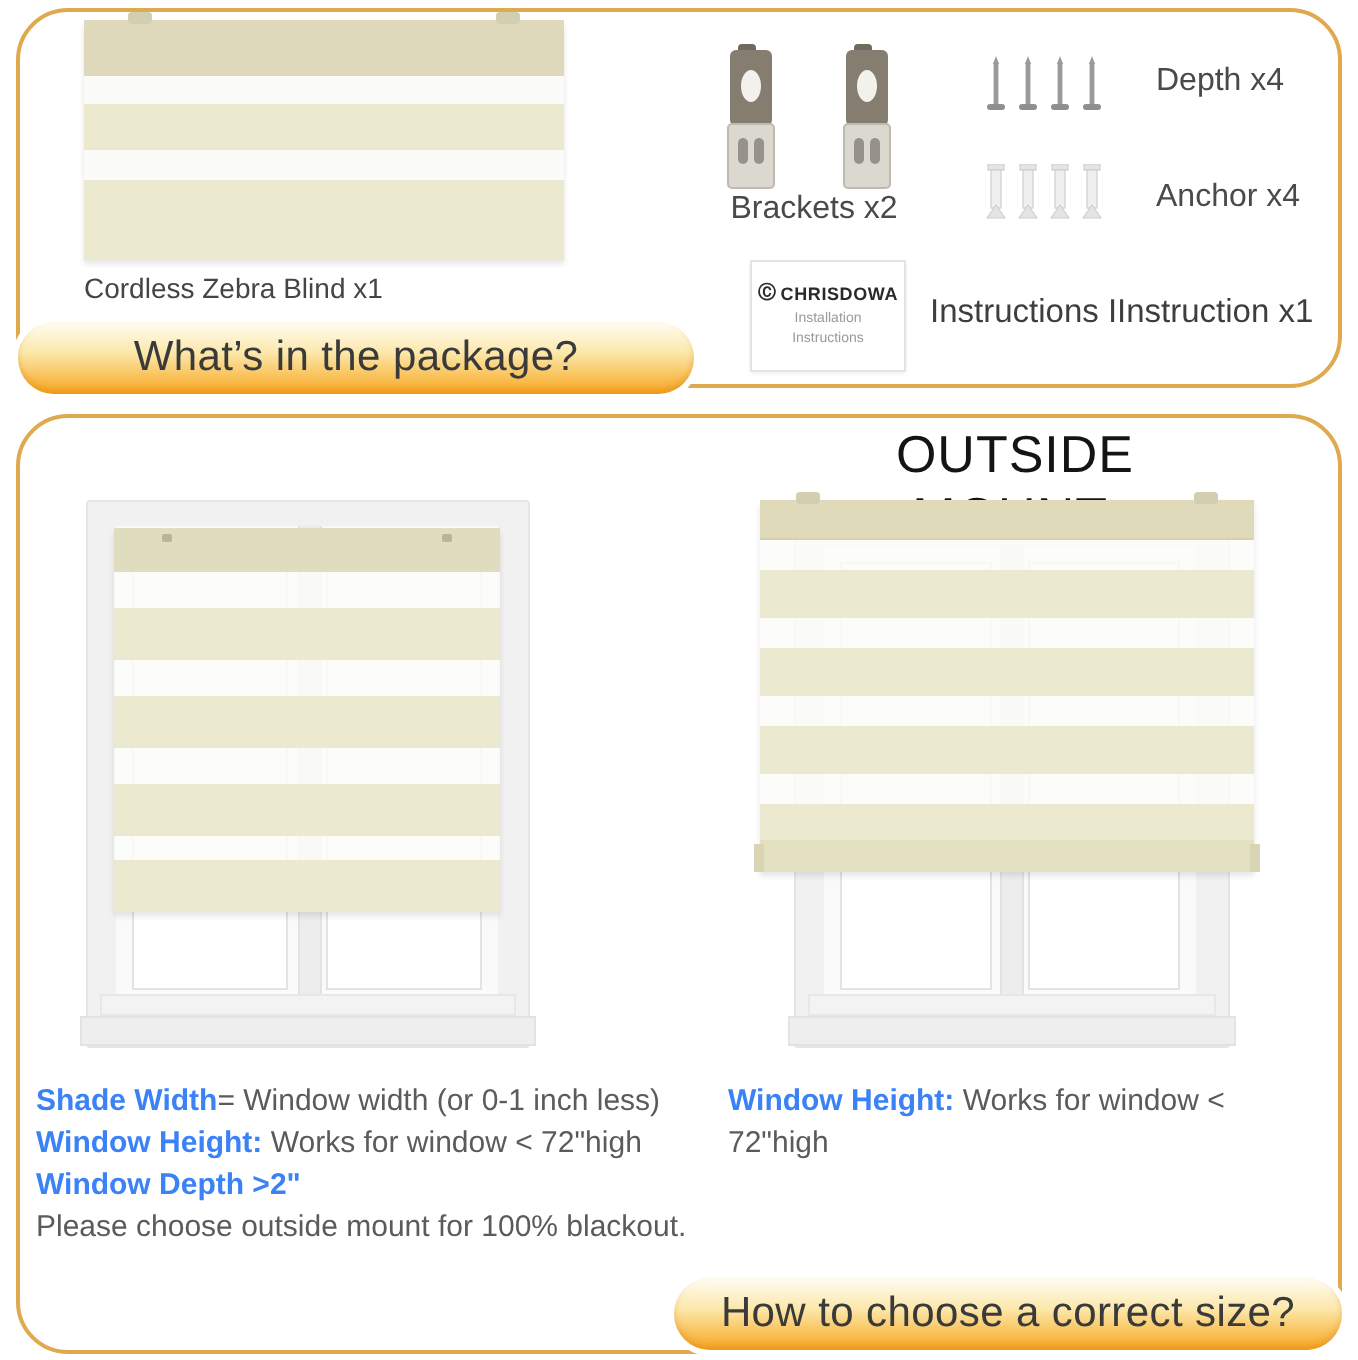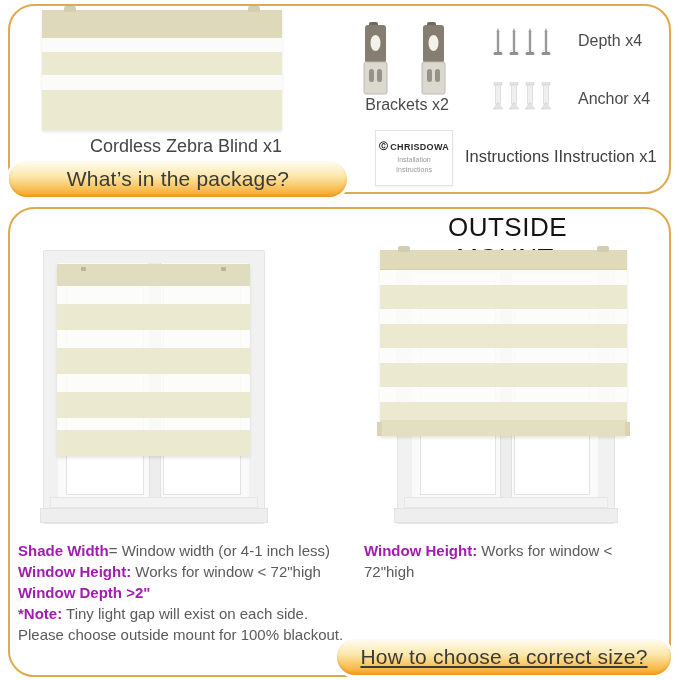--- a/index.html
+++ b/index.html
@@ -12,34 +12,34 @@
   }
   #panel-top{left:8px;top:4px;width:659px;height:186px;}
   #panel-bottom{left:8px;top:207px;width:659px;height:466px;}
   .badge{
     position:absolute;z-index:6;display:flex;align-items:center;justify-content:center;
     border-radius:20px;color:#3A3A3A;font-size:21px;font-weight:500;letter-spacing:0.2px;
     background:linear-gradient(180deg,#FFFDF4 0%,#FCE8AC 42%,#F6A61F 100%);
     box-shadow:0 0 0 3px #ffffff, inset 0 -2px 3px rgba(216,125,10,0.35);
   }
   #badge-package{left:9px;top:161px;width:338px;height:36px;}
-  #badge-size{left:337px;top:639px;width:334px;height:36px;text-decoration:underline;}
+  #badge-size{left:337px;top:639px;width:334px;height:36px;}
 
   
   .pkg-blind{position:absolute;left:42px;top:10px;width:240px;height:120px;box-shadow:0 2px 3px rgba(0,0,0,0.10);}
   .st{width:100%;}
   .rail-top{background:#DDD9BA;}
   .stripe-white{background:#FBFBF9;}
   .stripe-beige{background:#ECE9D1;}
   .mount-tab{position:absolute;top:-4px;width:12px;height:6px;background:#D2CEAF;border-radius:2px;}
   .rail-caps{position:absolute;top:2px;left:-4px;right:-4px;height:26px;background:#DAD6B6;z-index:-1;border-radius:2px;}
 
   
   .item-label{position:absolute;font-size:16px;color:#4A4A4A;}
-  #label-blind{left:42px;top:136px;width:240px;text-align:right;font-size:18px;color:#454545;}
+  #label-blind{left:42px;top:136px;width:240px;text-align:left;font-size:14px;color:#454545;}
   #label-brackets{left:350px;top:96px;width:114px;text-align:center;}
   #label-screws{left:578px;top:32px;}
   #label-anchor{left:578px;top:90px;}
   #label-instruction{left:465px;top:147px;font-size:16.5px;color:#3E3E3E;}
 
   .icon-abs{position:absolute;}
 
   
   .card{
     position:absolute;left:375px;top:130px;width:76px;height:54px;background:#ffffff;
@@ -67,21 +67,21 @@
   .sheer{background:rgba(252,252,250,0.84);}
   .rail-out{background:#DFDBBA;border-bottom:1px solid #D6D2B1;box-sizing:border-box;}
   .rail-bot{background:#E3DFC1;}
   .tabdot{position:absolute;top:3px;width:5px;height:4px;background:#B9B59A;border-radius:1px;z-index:4;}
   .b-cap{position:absolute;bottom:0;width:5px;height:14px;background:#D9D5B4;z-index:2;}
   .win-wrap{position:absolute;}
 
   
   .spec{position:absolute;font-size:15px;line-height:21px;color:#5B5B5B;}
   .spec p{margin:0;}
-  .spec .b{color:#a21caf;font-weight:700;}
+  .spec .b{color:#3b82f6;font-weight:700;}
   #spec-left{left:18px;top:540px;width:335px;}
   #spec-right{left:364px;top:540px;width:300px;}
 </style>
 </head>
 <body>
 
 <div class="panel" id="panel-top"></div>
 
 <div class="pkg-blind">
   <div class="mount-tab" style="left:22px"></div>
@@ -211,24 +211,23 @@
     <div class="st stripe-beige" style="height:24px"></div>
     <div class="st sheer" style="height:15px"></div>
     <div class="st stripe-beige" style="height:18px"></div>
     <div class="st rail-bot" style="height:16px"></div>
     <div class="b-cap" style="left:-3px"></div>
     <div class="b-cap" style="right:-3px"></div>
   </div>
 </div>
 
 <div class="spec" id="spec-left">
-  <p><span class="b">Shade Width</span><span>= Window width (or 4-1 inch less)</span></p>
+  <p><span class="b">Shade Width</span><span>= Window width (or 0-1 inch less)</span></p>
   <p><span class="b">Window Height:</span><span> Works for window &lt; 72"high</span></p>
   <p><span class="b">Window Depth &gt;2"</span><span></span></p>
-  <p><span class="b">*Note:</span><span> Tiny light gap will exist on each side.</span></p>
   <p><span class="b"></span><span>Please choose outside mount for 100% blackout.</span></p>
 </div>
 
 <div class="spec" id="spec-right">
   <p><span class="b">Window Height:</span><span> Works for window &lt; 72"high</span></p>
 </div>
 
 <div class="badge" id="badge-size">How to choose a correct size?</div>
 
 </body></html>

